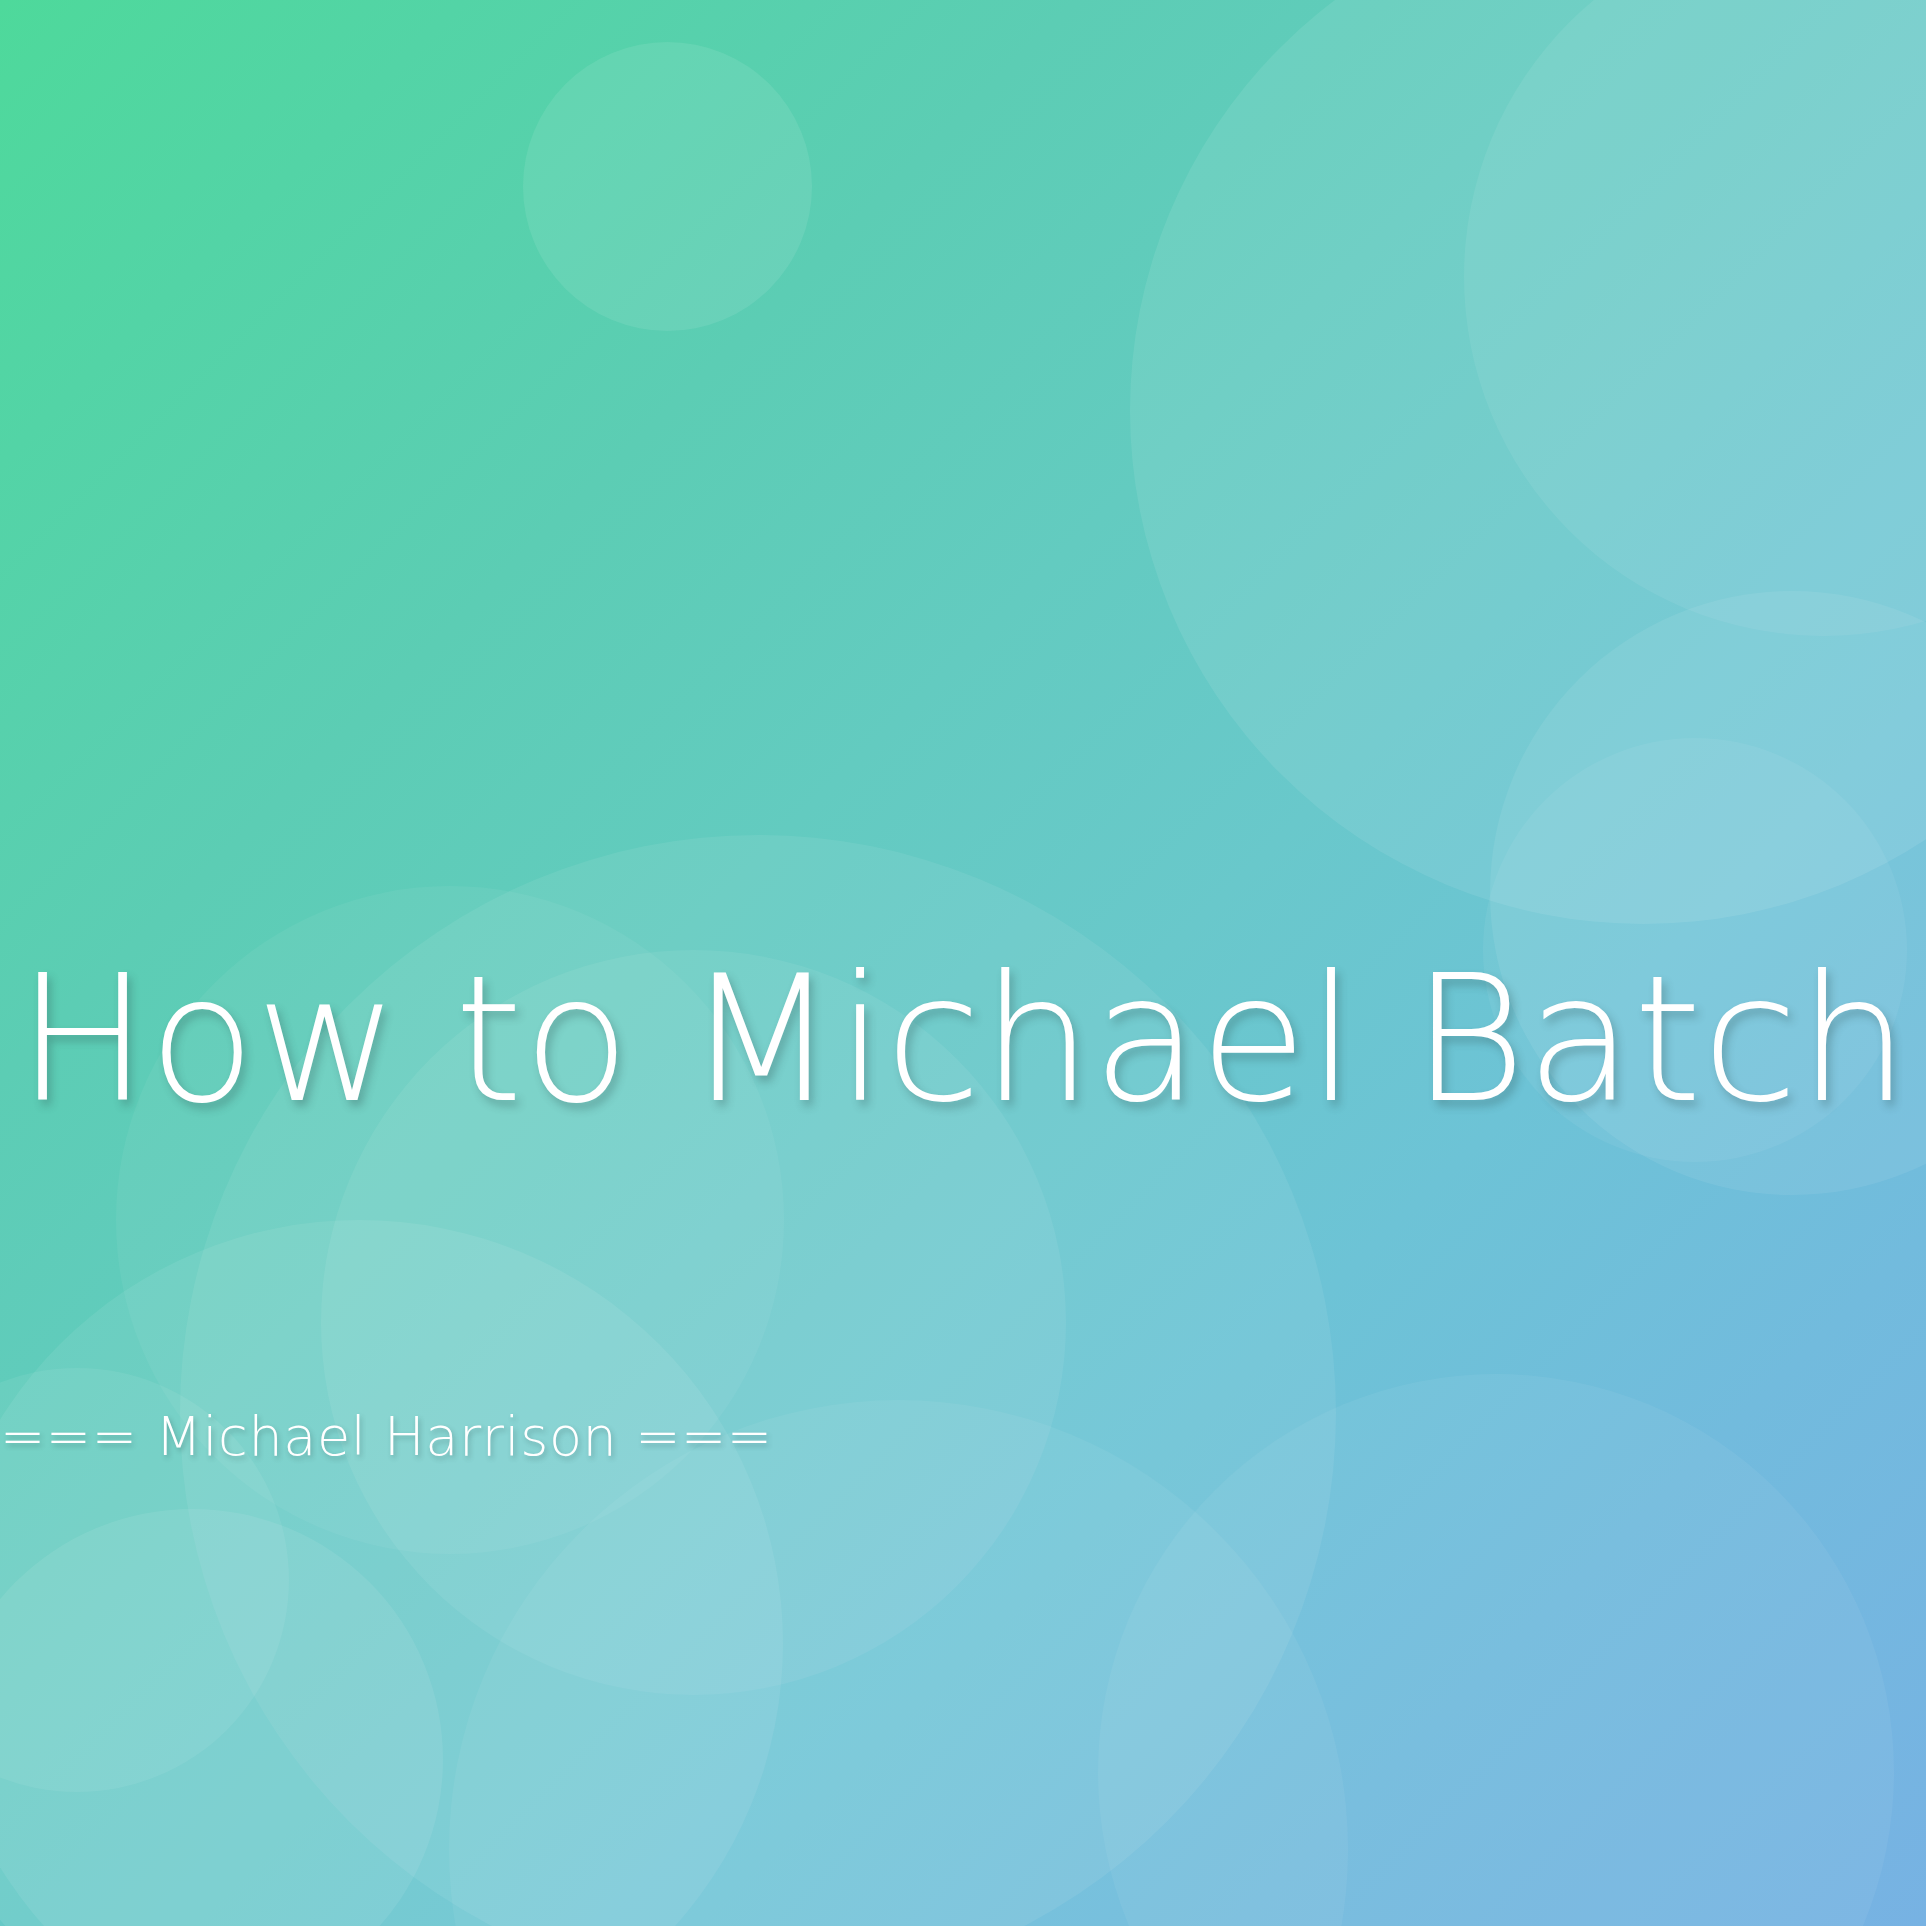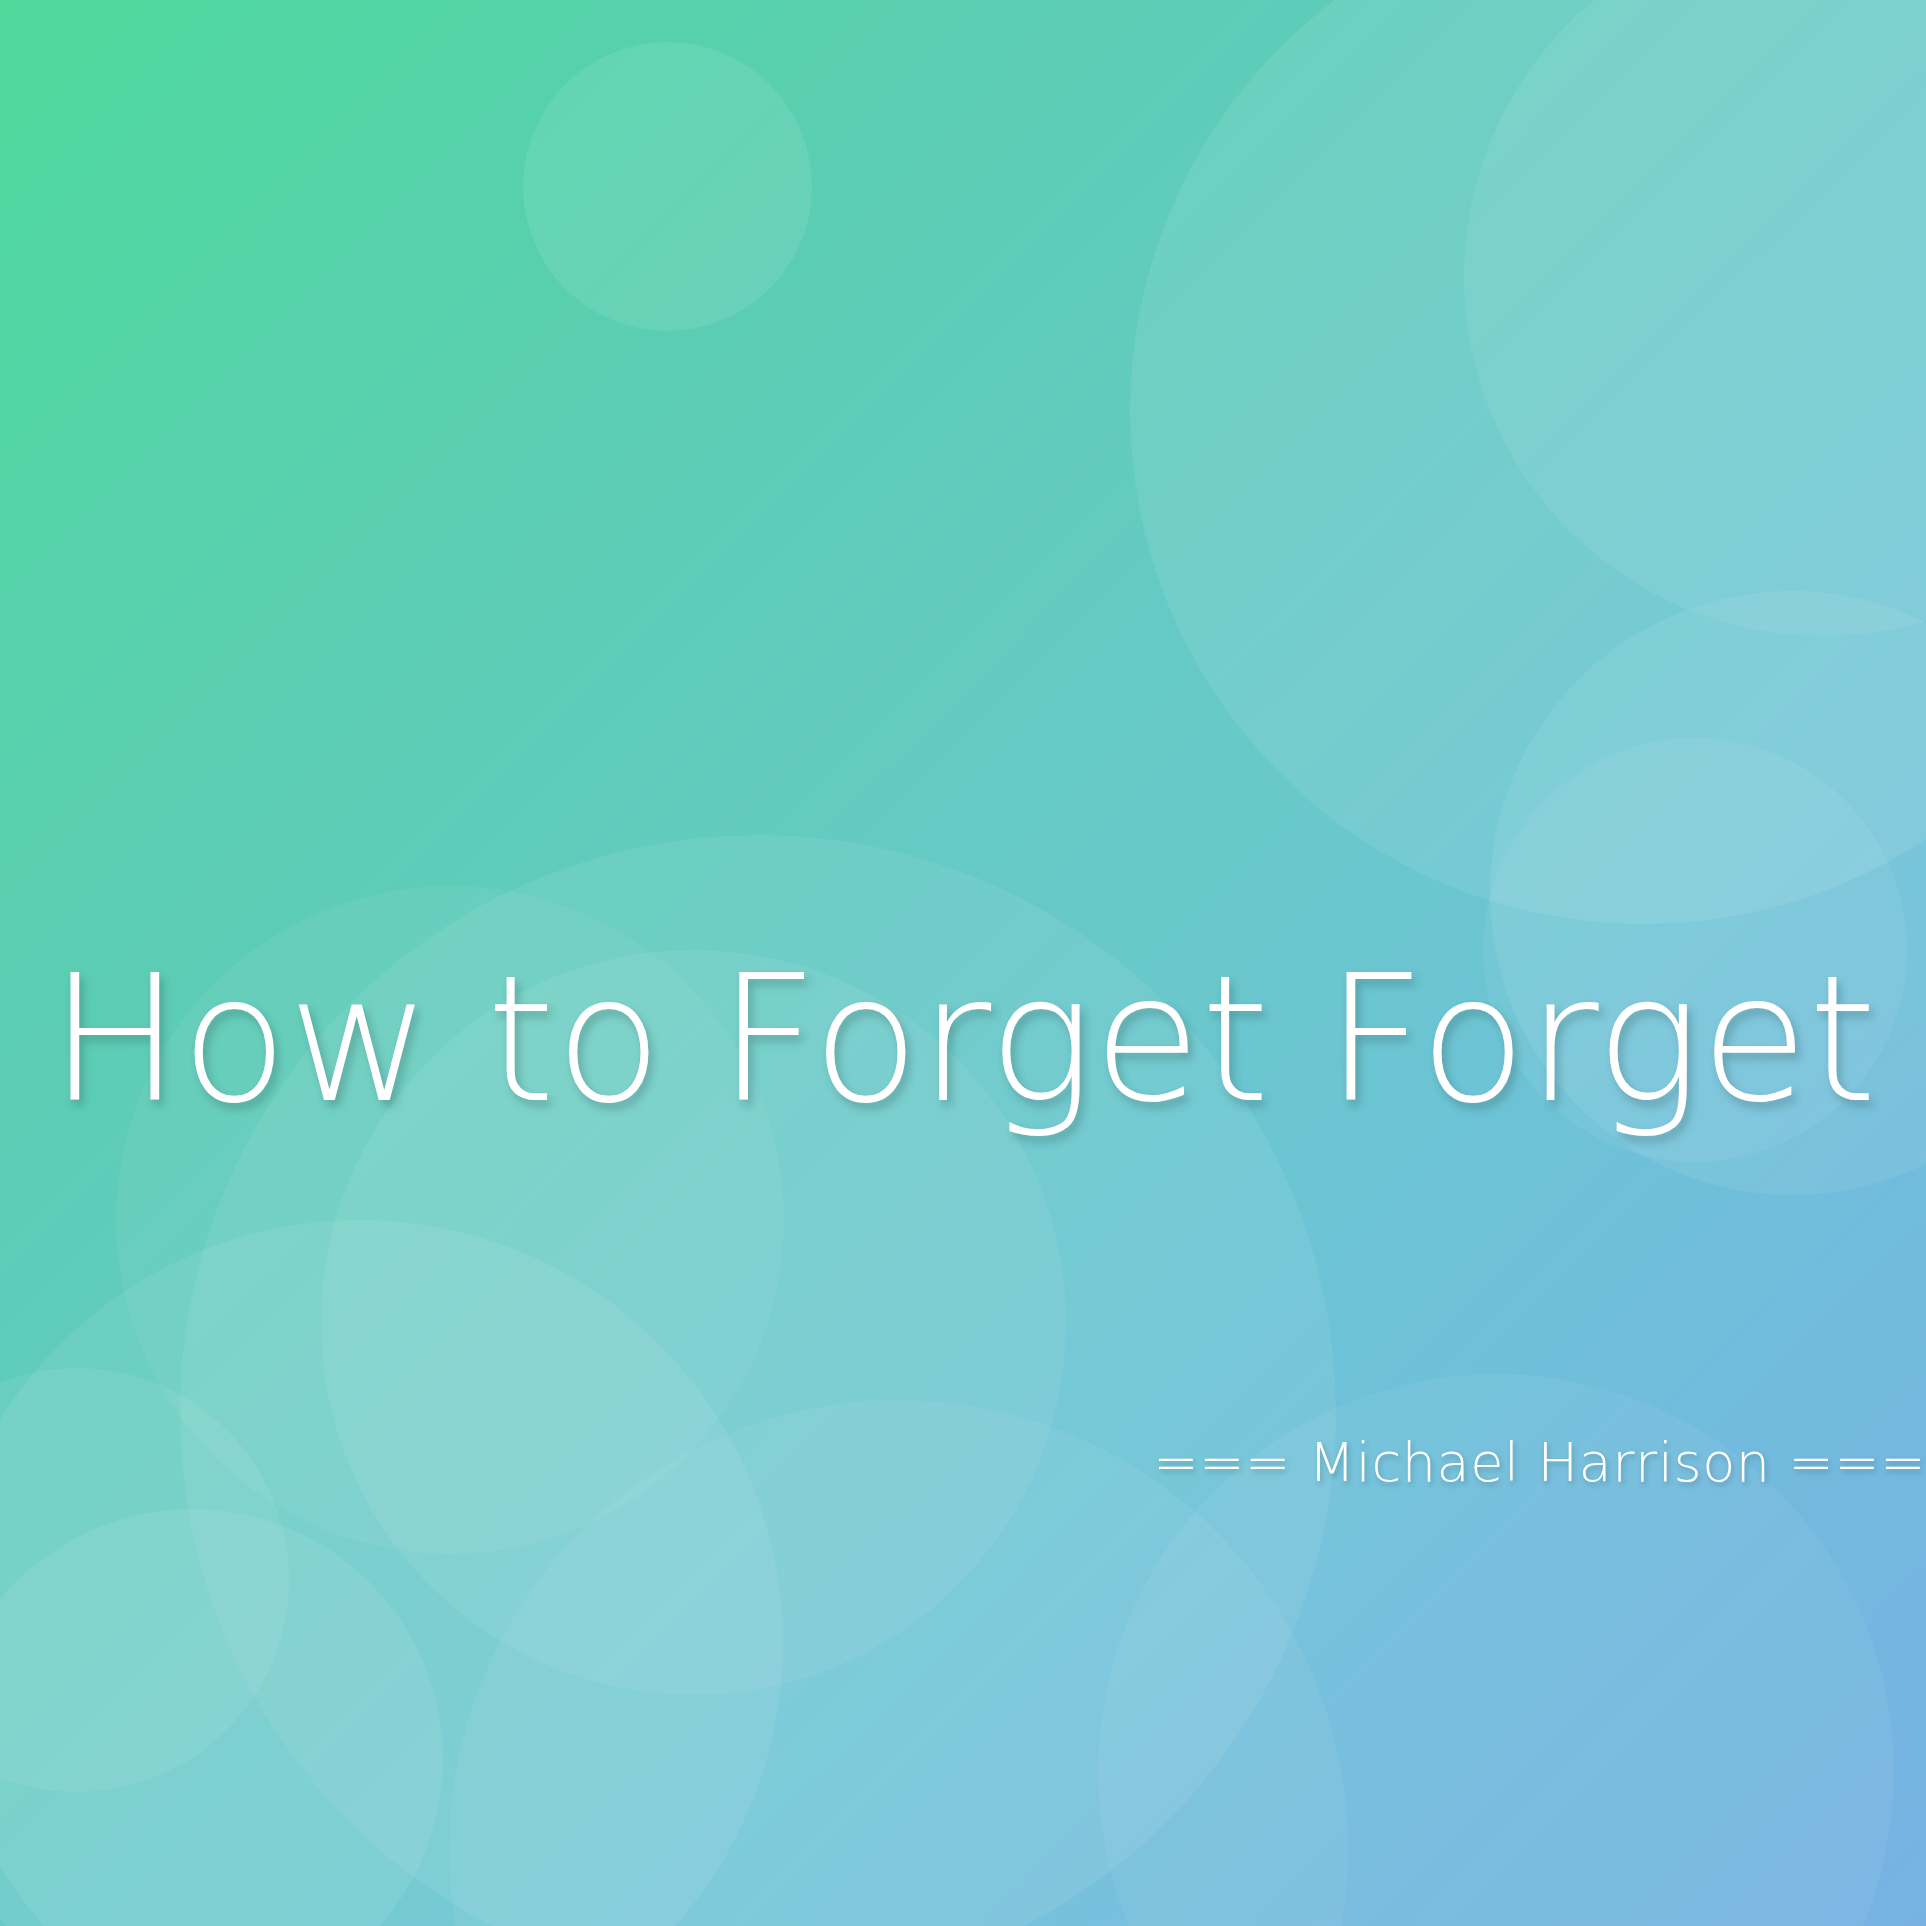--- a/index.html
+++ b/index.html
@@ -64,29 +64,28 @@
     letter-spacing: 0px;
     white-space: nowrap;
     text-shadow: 3.9px 5.8px 9px rgba(40, 70, 70, 0.30);
   }
 
   .subtitle {
     position: absolute;
     left: 0;
     right: 0;
     top: 1410px;
-    text-align: right;
+    text-align: left;
     color: #ffffff;
     font-size: 54px;
     font-weight: 300;
     line-height: 1.0;
     letter-spacing: 0.6px;
     white-space: nowrap;
     text-shadow: 1.9px 3.2px 5.8px rgba(40, 70, 70, 0.30);
-    margin-top: 26px;
   }
 </style>
 </head>
 <body>
 
 <div class="slide">
 
   <div class="bokeh-layer">
       <div class="bokeh" style="left: 523px; top: 42px; width: 289px; height: 289px; background: rgb(255, 255, 255); opacity: 0.085;"></div>
       <div class="bokeh" style="left: 1130px; top: -103px; width: 1027px; height: 1027px; background: rgb(255, 255, 255); opacity: 0.085;"></div>
@@ -97,18 +96,18 @@
       <div class="bokeh" style="left: 321px; top: 950px; width: 745px; height: 745px; background: rgb(255, 255, 255); opacity: 0.065;"></div>
       <div class="bokeh" style="left: -64px; top: 1220px; width: 847px; height: 847px; background: rgb(255, 255, 255); opacity: 0.075;"></div>
       <div class="bokeh" style="left: -58px; top: 1509px; width: 501px; height: 501px; background: rgb(255, 255, 255); opacity: 0.08;"></div>
       <div class="bokeh" style="left: -135px; top: 1368px; width: 424px; height: 424px; background: rgb(255, 255, 255); opacity: 0.065;"></div>
       <div class="bokeh" style="left: 449px; top: 1400px; width: 899px; height: 899px; background: rgb(255, 255, 255); opacity: 0.055;"></div>
       <div class="bokeh" style="left: 1098px; top: 1374px; width: 796px; height: 796px; background: rgb(255, 255, 255); opacity: 0.055;"></div>
       <div class="bokeh" style="left: 116px; top: 886px; width: 668px; height: 668px; background: rgb(255, 255, 255); opacity: 0.05;"></div>
     </div>
 
   <div class="content">
-    <h1 class="title">How to Forget Forget</h1>
+    <h1 class="title">How to Michael Batch</h1>
     <div class="subtitle">=== Michael Harrison ===</div>
   </div>
 
 </div>
 
 
 </body></html>

